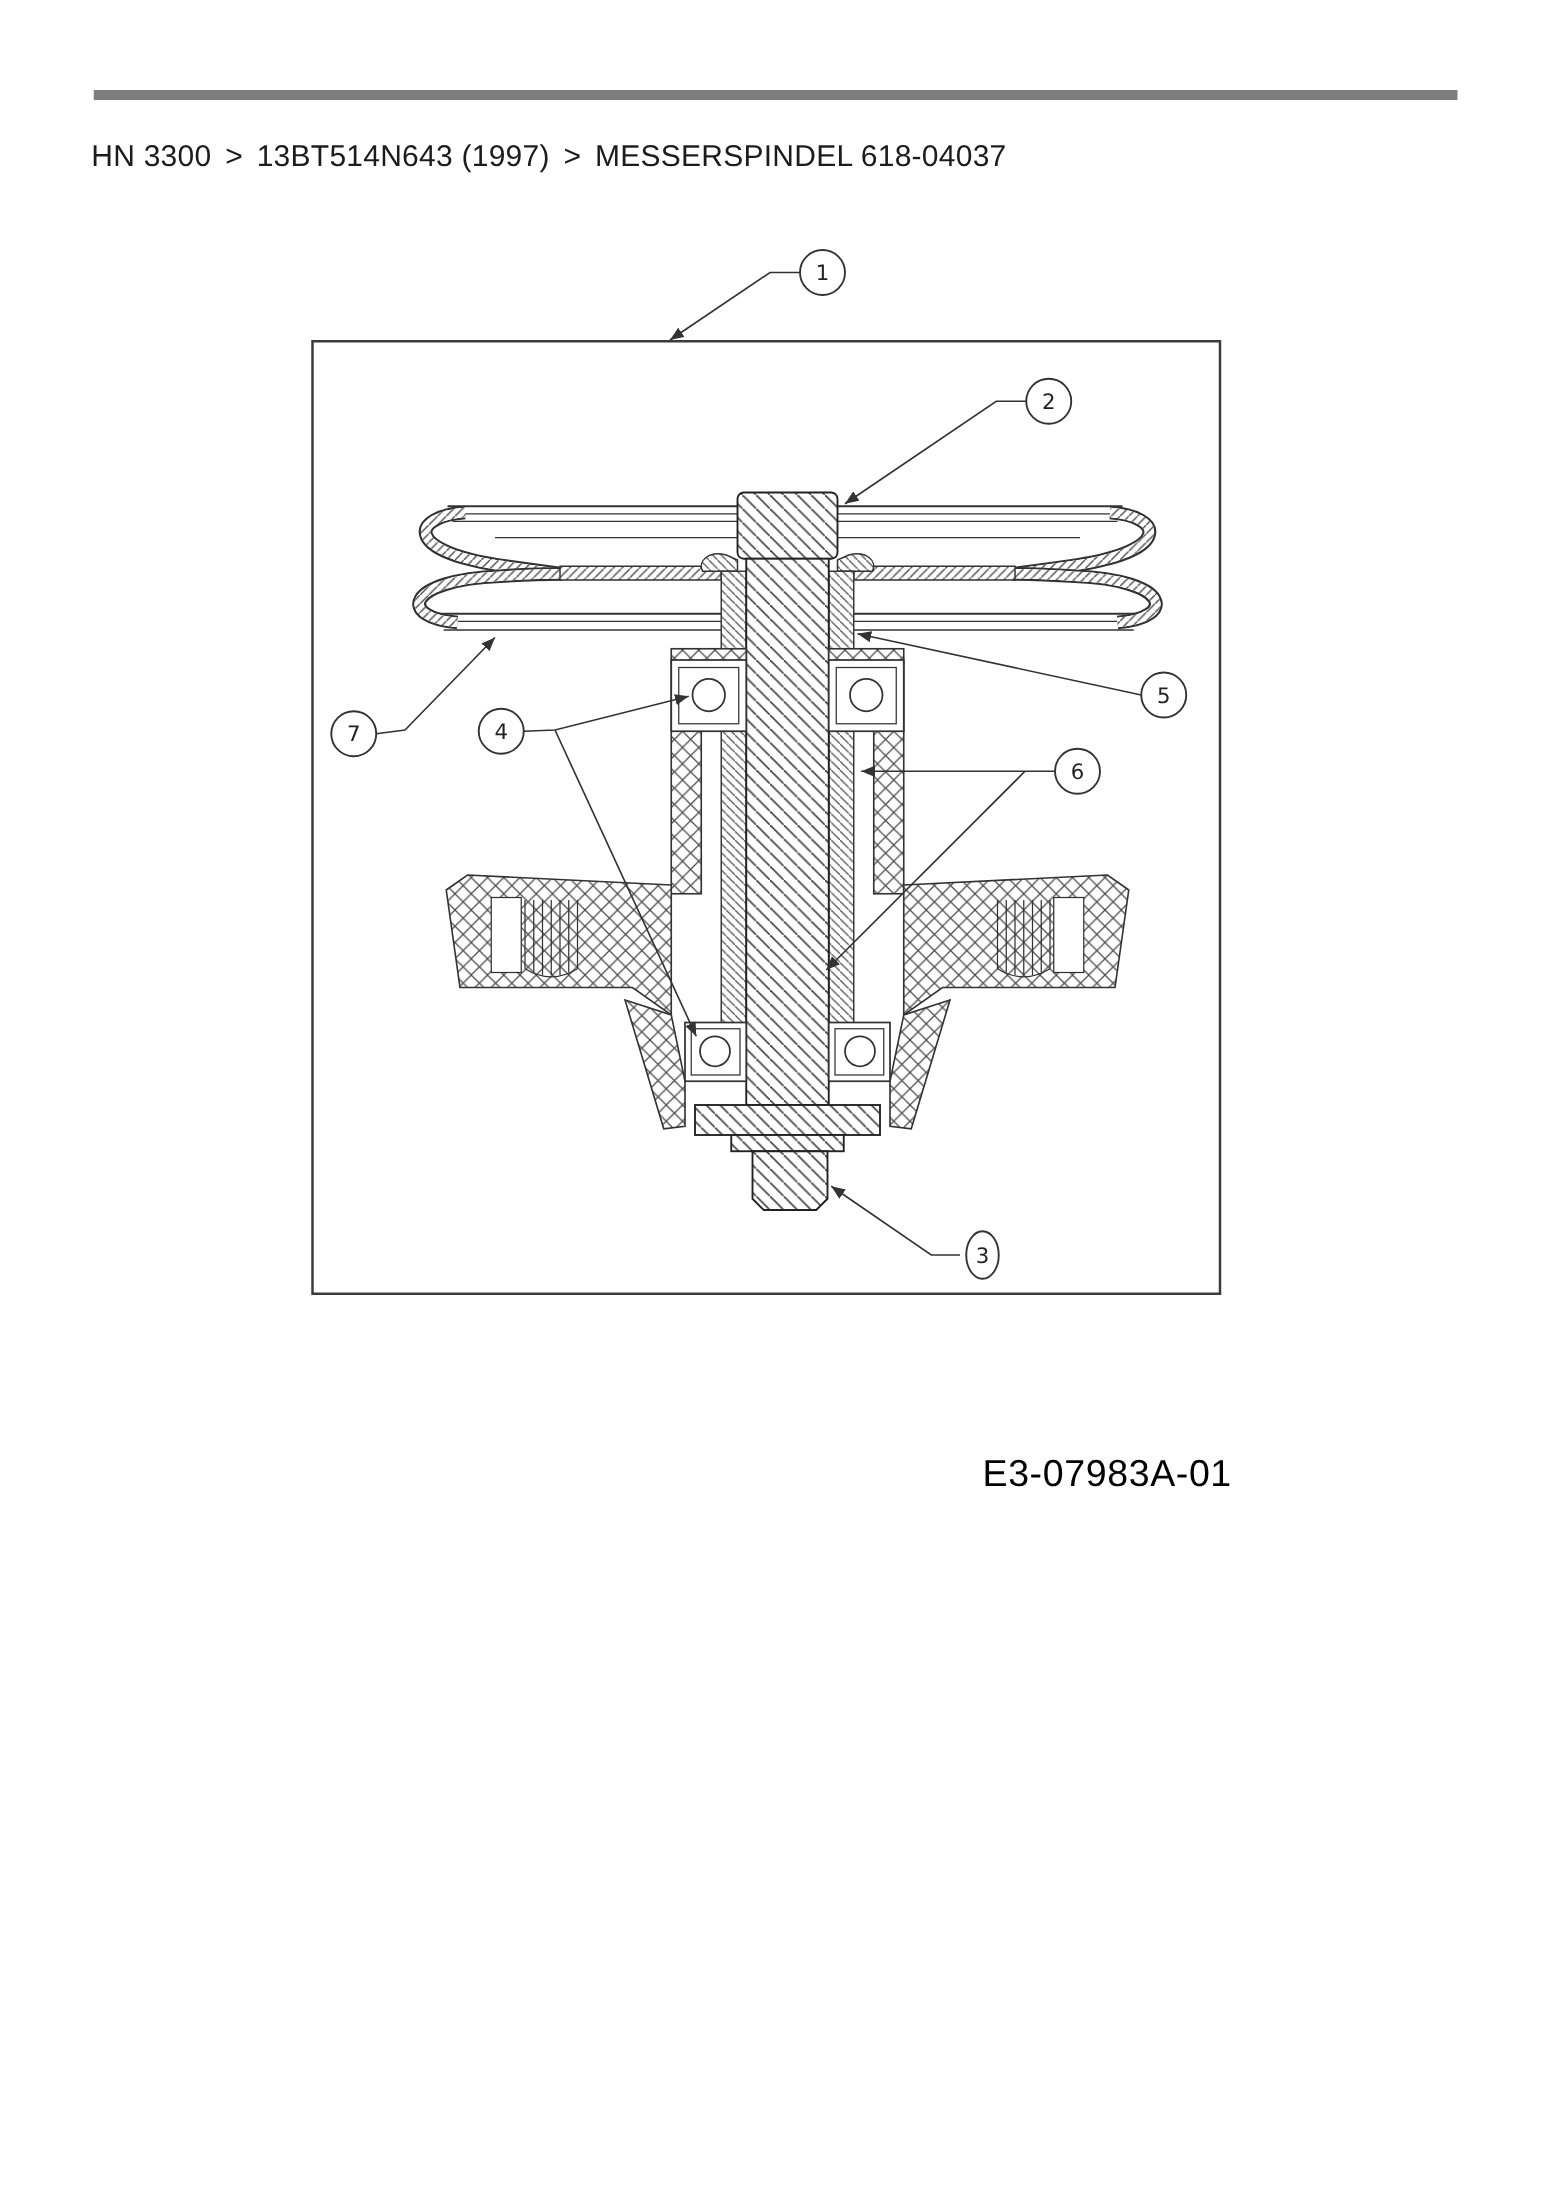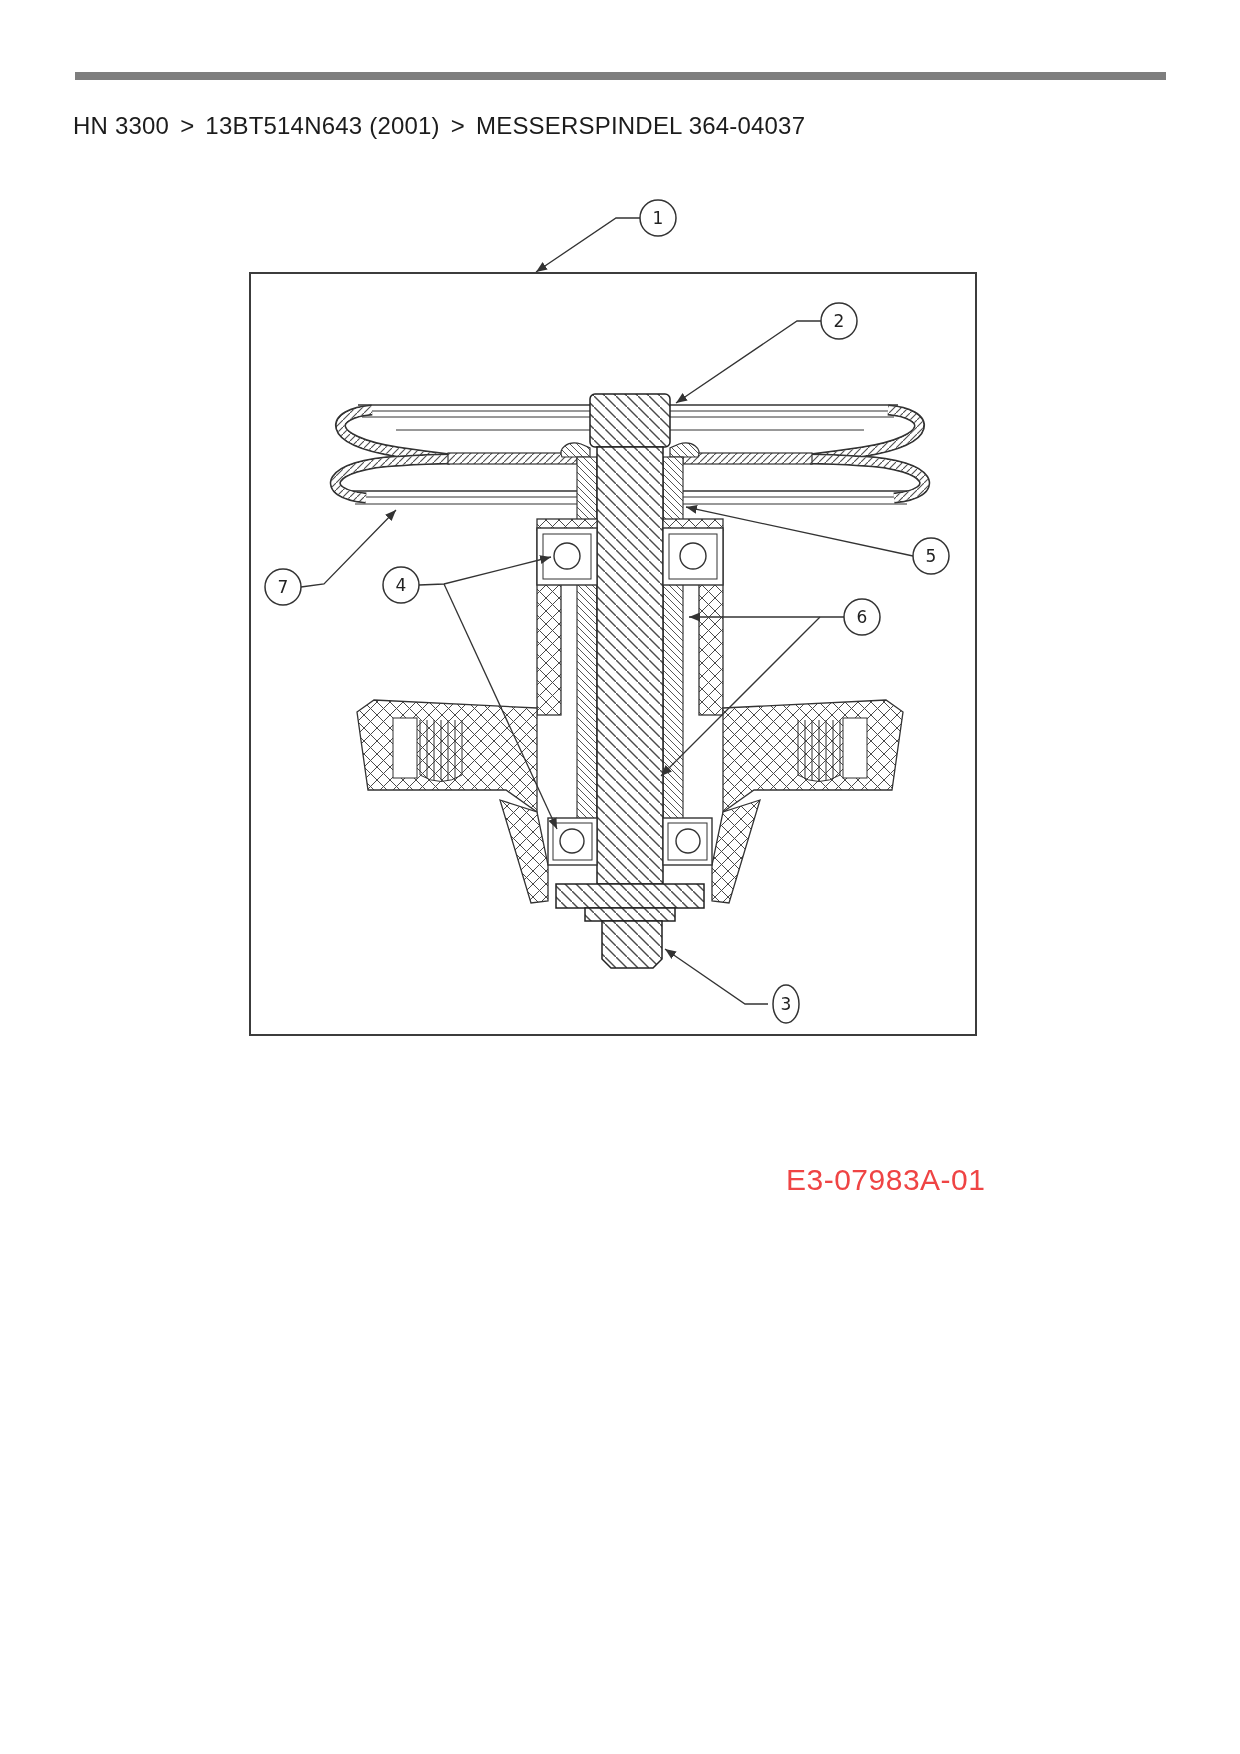--- a/index.html
+++ b/index.html
@@ -9,33 +9,33 @@
   }
   .top-rule{
     position:absolute;left:75px;top:72px;width:1091px;height:8px;background:#7e7e7e;
   }
   .breadcrumb{
     position:absolute;left:73px;top:112px;font-size:24px;color:#1c1c1c;
     white-space:nowrap;letter-spacing:0.2px;
   }
   .breadcrumb .sep{margin:0 11px;color:#1c1c1c;}
   .drawing-number{
-    position:absolute;left:786px;top:1163px;font-size:30px;color:#ef4444;
+    position:absolute;left:786px;top:1163px;font-size:30px;color:#000000;
     letter-spacing:0.5px;white-space:nowrap;
   }
   svg.draw{position:absolute;left:0;top:0;}
   .callout-num{font-family:"DejaVu Sans",sans-serif;}
 </style>
 </head>
 <body>
 
 <div class="top-rule"></div>
 
 <div class="breadcrumb">
-  <span>HN 3300</span><span class="sep">&gt;</span><span>13BT514N643 (2001)</span><span class="sep">&gt;</span><span>MESSERSPINDEL 364-04037</span>
+  <span>HN 3300</span><span class="sep">&gt;</span><span>13BT514N643 (1997)</span><span class="sep">&gt;</span><span>MESSERSPINDEL 618-04037</span>
 </div>
 
 <svg class="draw" width="1240" height="1754" viewBox="0 0 1240 1754">
   <defs>
     <pattern id="hSteel" patternUnits="userSpaceOnUse" width="11" height="11">
       <rect width="11" height="11" fill="#ffffff"></rect>
       <path d="M-1,-1 L12,12" stroke="#4a4a4a" stroke-width="1.4"></path>
     </pattern>
     <pattern id="hFine" patternUnits="userSpaceOnUse" width="7" height="7">
       <rect width="7" height="7" fill="#ffffff"></rect>

